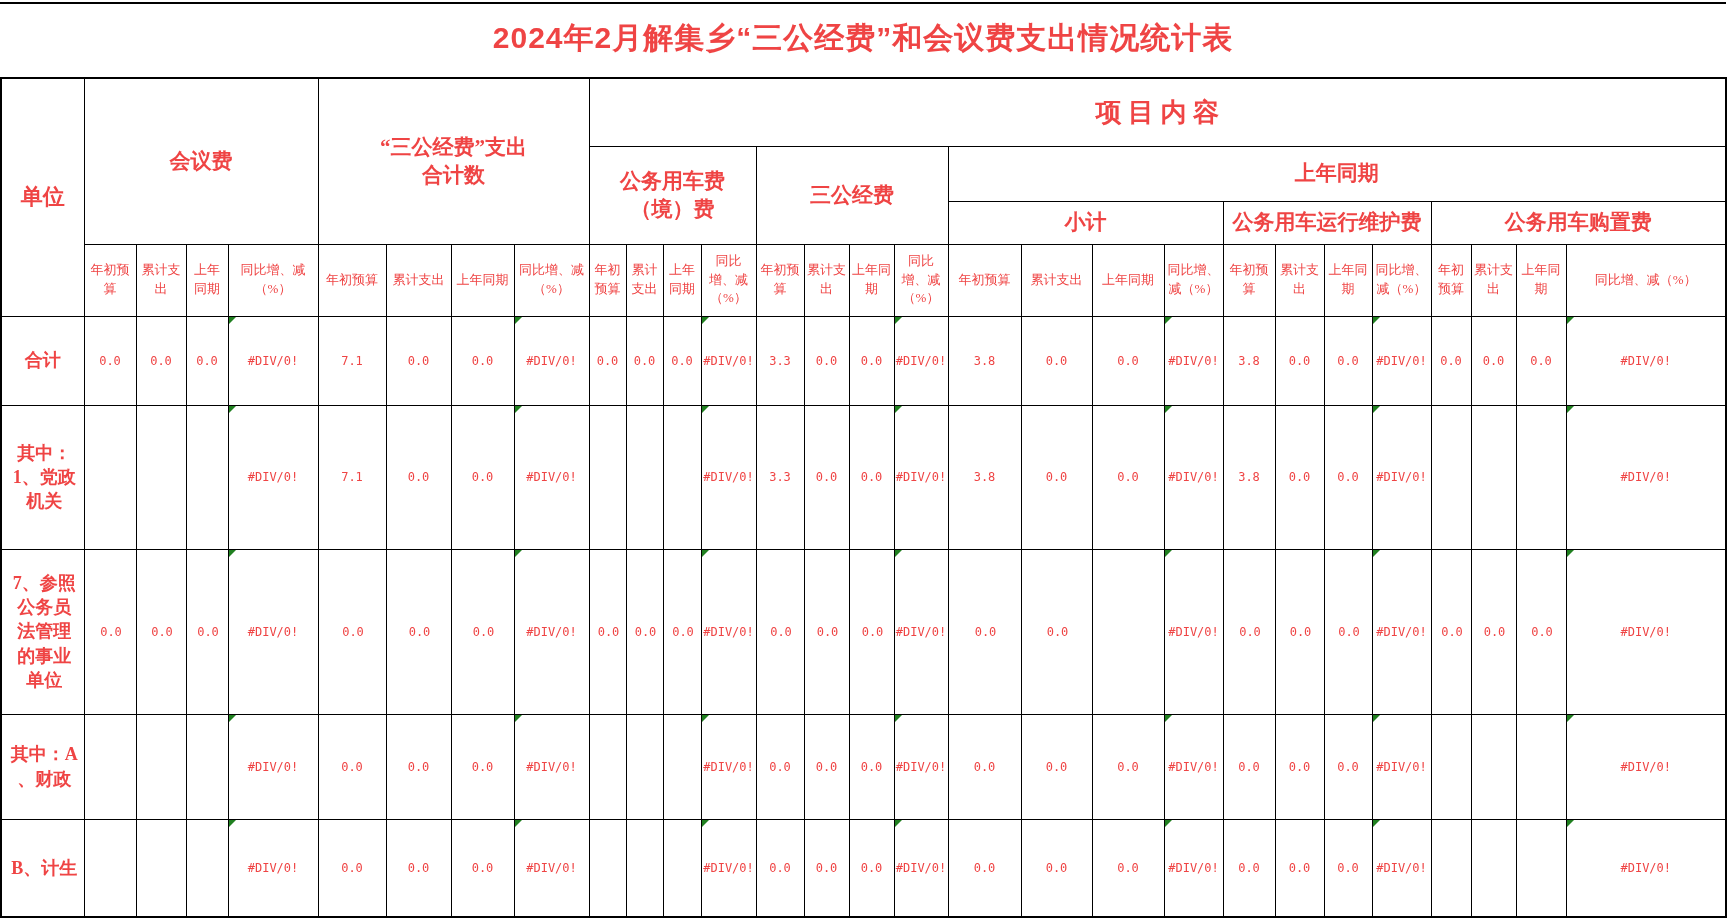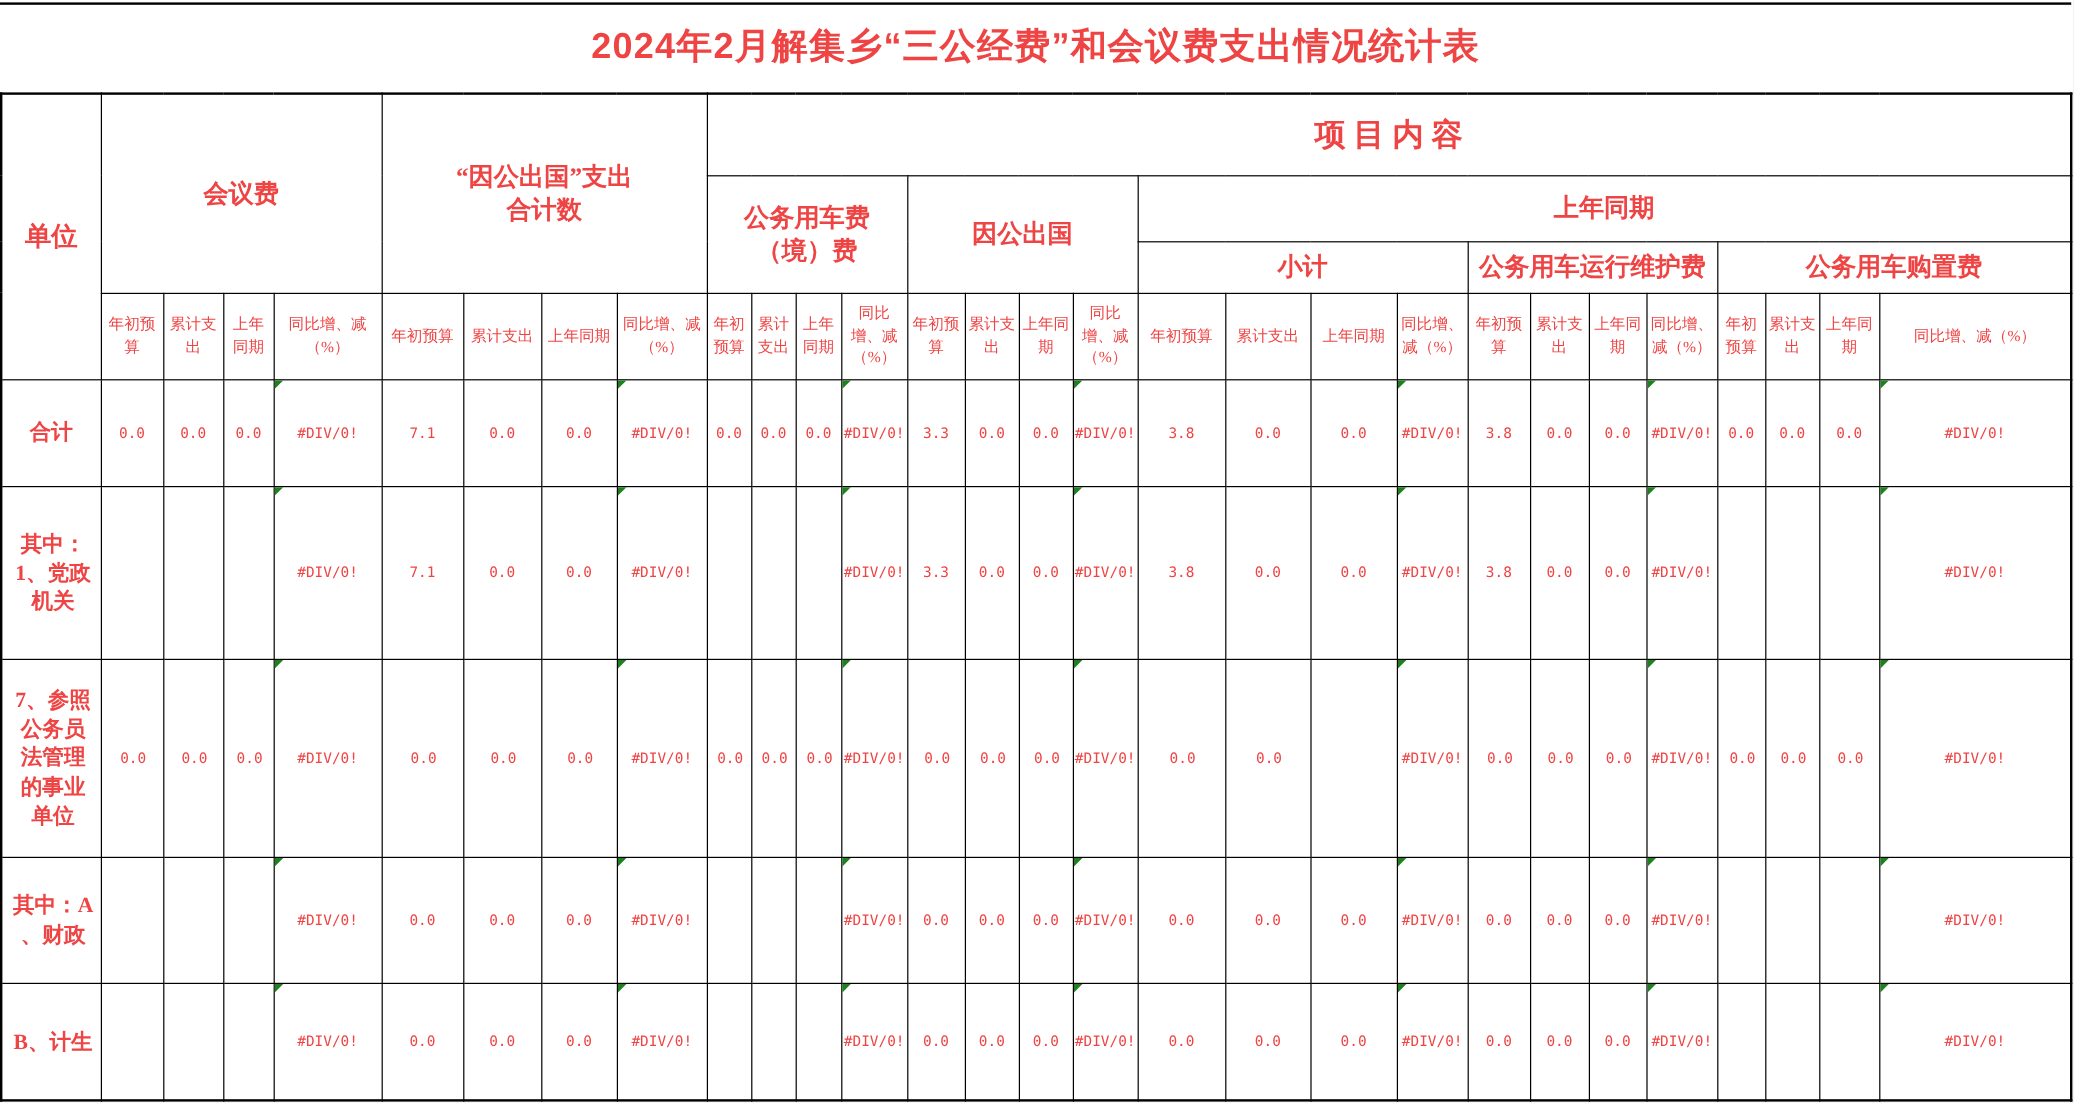--- a/index.html
+++ b/index.html
@@ -129,28 +129,28 @@
         <col style="width:59px">
       <col style="width:40px">
         <col style="width:45px">
         <col style="width:50px">
         <col style="width:160px">
     </colgroup>
     <thead>
       <tr class="hr1">
         <th class="corner" rowspan="4">单位</th>
         <th class="group" rowspan="3" colspan="4">会议费</th>
-        <th class="group" rowspan="3" colspan="4">“因公出国”支出
+        <th class="group" rowspan="3" colspan="4">“三公经费”支出
 合计数</th>
         <th class="project" colspan="20">项  目  内  容</th>
       </tr>
       <tr class="hr2">
         <th class="group" rowspan="2" colspan="4">公务用车费
 （境）费</th>
-        <th class="group" rowspan="2" colspan="4">因公出国</th>
+        <th class="group" rowspan="2" colspan="4">三公经费</th>
         <th class="group" colspan="12">上年同期</th>
       </tr>
       <tr class="hr3">
         <th class="group" colspan="4">小计</th>
         <th class="group" colspan="4">公务用车运行维护费</th>
         <th class="group" colspan="4">公务用车购置费</th>
       </tr>
       <tr class="hr4" id="subheader-row">
           <th class="sub-th">年初预算</th>
           <th class="sub-th">累计支出</th>

